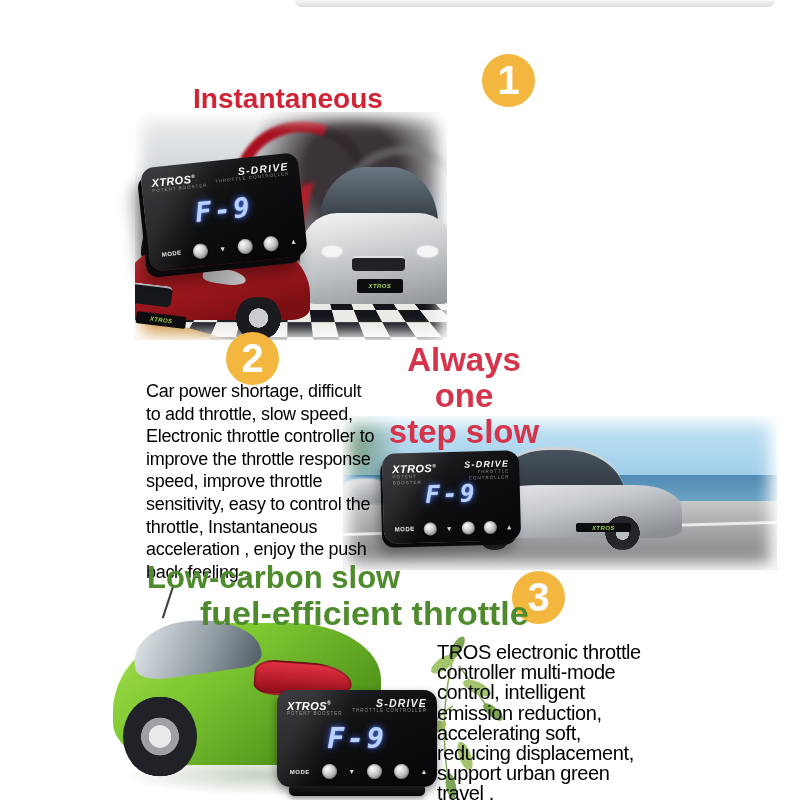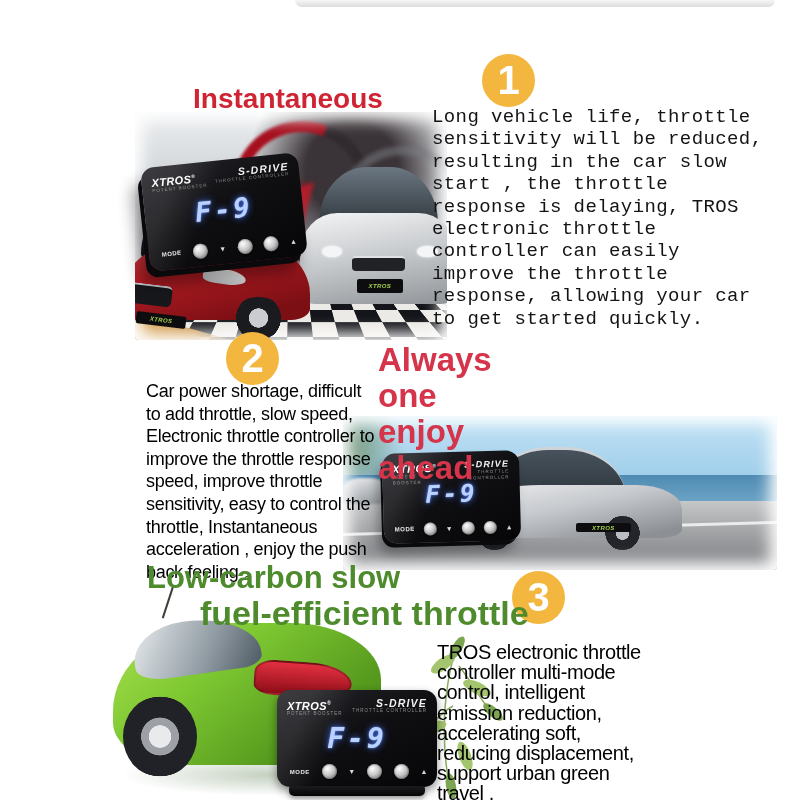--- a/index.html
+++ b/index.html
@@ -14,21 +14,21 @@
     display:flex;align-items:center;justify-content:center;
     filter:drop-shadow(3px 2px 2px rgba(0,0,0,.18));}
   .banner span{color:#333;font-size:20px;font-weight:600;letter-spacing:.2px;}
   
   .badge{position:absolute;width:53px;height:53px;border-radius:50%;background:#f3b63e;
     color:#fff;display:flex;align-items:center;justify-content:center;
     font-size:40px;font-weight:bold;z-index:2;}
   
   .t-red1{position:absolute;left:123px;top:84px;width:330px;text-align:center;
     color:#cf2433;font-size:28px;line-height:30px;font-weight:bold;z-index:4;}
-  .t-red2{position:absolute;left:378px;top:342px;width:172px;text-align:left;
+  .t-red2{position:absolute;left:378px;top:342px;width:172px;text-align:center;
     color:#d5344a;font-size:33px;line-height:36px;font-weight:bold;z-index:4;}
   .t-green{position:absolute;color:#4e8b2d;font-weight:600;z-index:4;white-space:nowrap;}
   .t-green.l1{left:147px;top:560px;font-size:31px;}
   .t-green.l2{left:200px;top:594px;font-size:34px;}
   
   .par{position:absolute;white-space:pre-line;color:#000000;z-index:4;}
   .par.mono{left:432px;top:106px;width:365px;font-family:"Liberation Mono",monospace;
     font-size:19px;line-height:22.4px;letter-spacing:.4px;color:#141414;}
   .par.s2{left:146px;top:380px;width:320px;font-size:18px;line-height:22.6px;letter-spacing:-.3px;}
   .par.s3{left:437px;top:642px;width:270px;font-size:20px;line-height:20.2px;letter-spacing:-.4px;}
@@ -207,42 +207,32 @@
       <div class="rc-body"></div>
       <div class="rc-grille"></div>
       <div class="rc-light"></div>
       <div class="rc-wheel"></div>
       <div class="car-banner" style="left:10%;bottom:4%;width:26%;height:9%;transform:rotate(7deg);">
         <span>XTROS</span>
       </div>
     </div>
   </div>
 
-  <div class="par mono">Long vehicle life, throttle
-sensitivity will be reduced,
-resulting in the car slow
-start , the throttle
-response is delaying, TROS
-electronic throttle
-controller can easily
-improve the throttle
-response, allowing your car
-to get started quickly.</div>
 
   <div class="par s2">Car power shortage, difficult
 to add throttle, slow speed,
 Electronic throttle controller to
 improve the throttle response
 speed, improve throttle
 sensitivity, easy to control the
 throttle, Instantaneous
 acceleration , enjoy the push
 back feeling 。</div>
 
-  <div class="t-red2"><span>Always one</span><br><span>enjoy ahead</span></div>
+  <div class="t-red2"><span>Always one</span><br><span>step slow</span></div>
 
   <div class="photo" id="photo2">
     <div class="trees"></div>
     <div class="sea"></div>
     <div class="road"></div>
     <div class="lane"></div>
     <div class="farcar"></div>
     <div class="sedan">
       <div class="sd-cab"></div>
       <div class="sd-body"></div>

